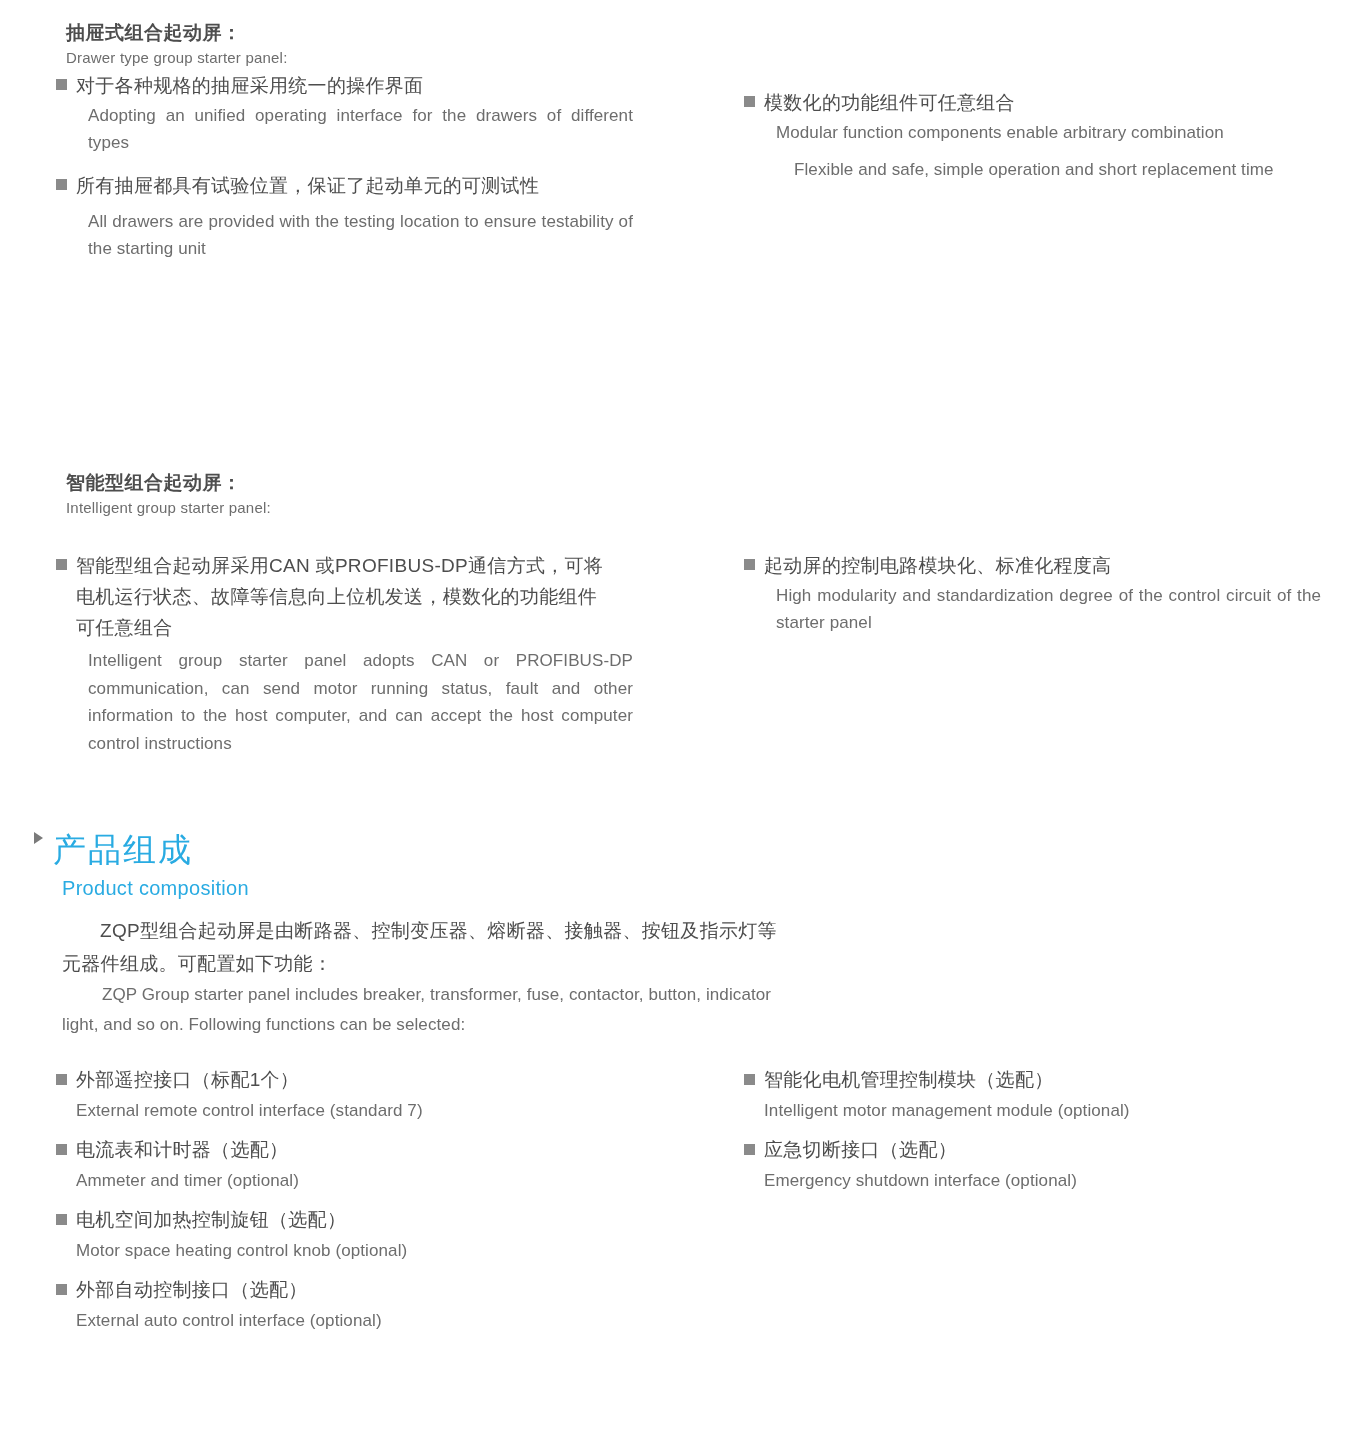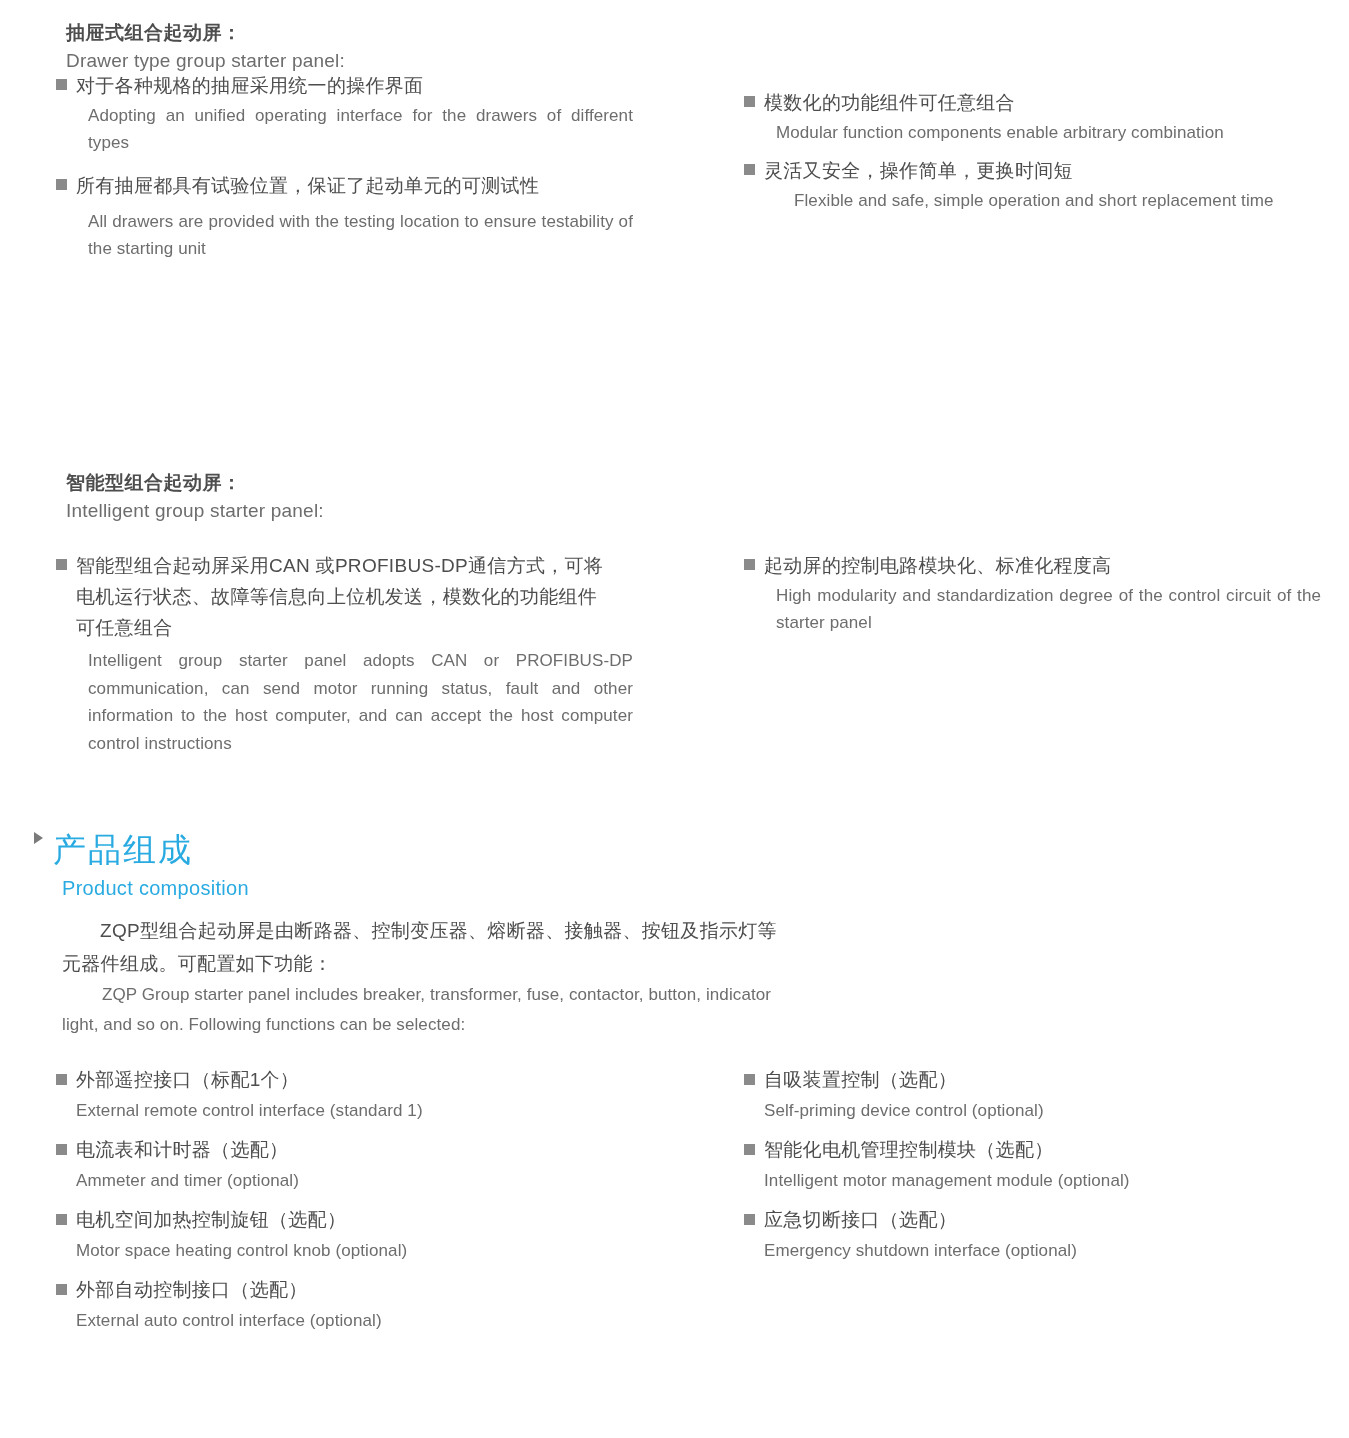--- a/index.html
+++ b/index.html
@@ -24,21 +24,21 @@
 
   
   .sec-title-cn {
     font-size: 19px;
     font-weight: bold;
     color: #4d4d4d;
     letter-spacing: 0.5px;
     line-height: 1.4;
   }
   .sec-title-en {
-    font-size: 19px;
+    font-size: 15px;
     color: #6d6d6d;
     line-height: 1.5;
     letter-spacing: 0.2px;
   }
   .bullet-row {
     display: flex;
     align-items: flex-start;
     margin-top: 8px;
   }
   .sq {
@@ -187,24 +187,20 @@
 
     <div>
       <div class="bullet-row">
         <span class="sq"></span>
         <span class="b-cn">模数化的功能组件可任意组合</span>
       </div>
       <div class="b-en nojust" style="margin-left:32px; width:540px;">Modular function components enable arbitrary combination</div>
     </div>
 
     <div style="margin-top:10px;">
-      <div class="bullet-row">
-        <span class="sq"></span>
-        <span class="b-cn">灵活又安全，操作简单，更换时间短</span>
-      </div>
       <div class="b-en" style="margin-left:50px; width:545px;">Flexible and safe, simple operation and short replacement time</div>
     </div>
 
   </div>
 
   <div class="block" id="intel-head">
     <div class="sec-title-cn">智能型组合起动屏：</div>
     <div class="sec-title-en">Intelligent group starter panel:</div>
   </div>
 
@@ -251,21 +247,21 @@
 
     <div class="prod-cols">
 
       <div class="prod-col-l">
 
         <div class="pb-item">
           <div class="pb-row">
             <span class="sq"></span>
             <span class="pb-cn">外部遥控接口（标配1个）</span>
           </div>
-          <div class="pb-en">External remote control interface (standard 1)</div>
+          <div class="pb-en">External remote control interface (standard 7)</div>
         </div>
 
         <div class="pb-item">
           <div class="pb-row">
             <span class="sq"></span>
             <span class="pb-cn">电流表和计时器（选配）</span>
           </div>
           <div class="pb-en">Ammeter and timer (optional)</div>
         </div>
 
@@ -282,27 +278,20 @@
             <span class="sq"></span>
             <span class="pb-cn">外部自动控制接口（选配）</span>
           </div>
           <div class="pb-en">External auto control interface (optional)</div>
         </div>
 
       </div>
 
       <div class="prod-col-r">
 
-        <div class="pb-item">
-          <div class="pb-row">
-            <span class="sq"></span>
-            <span class="pb-cn">自吸装置控制（选配）</span>
-          </div>
-          <div class="pb-en">Self-priming device control (optional)</div>
-        </div>
 
         <div class="pb-item">
           <div class="pb-row">
             <span class="sq"></span>
             <span class="pb-cn">智能化电机管理控制模块（选配）</span>
           </div>
           <div class="pb-en">Intelligent motor management module (optional)</div>
         </div>
 
         <div class="pb-item">

